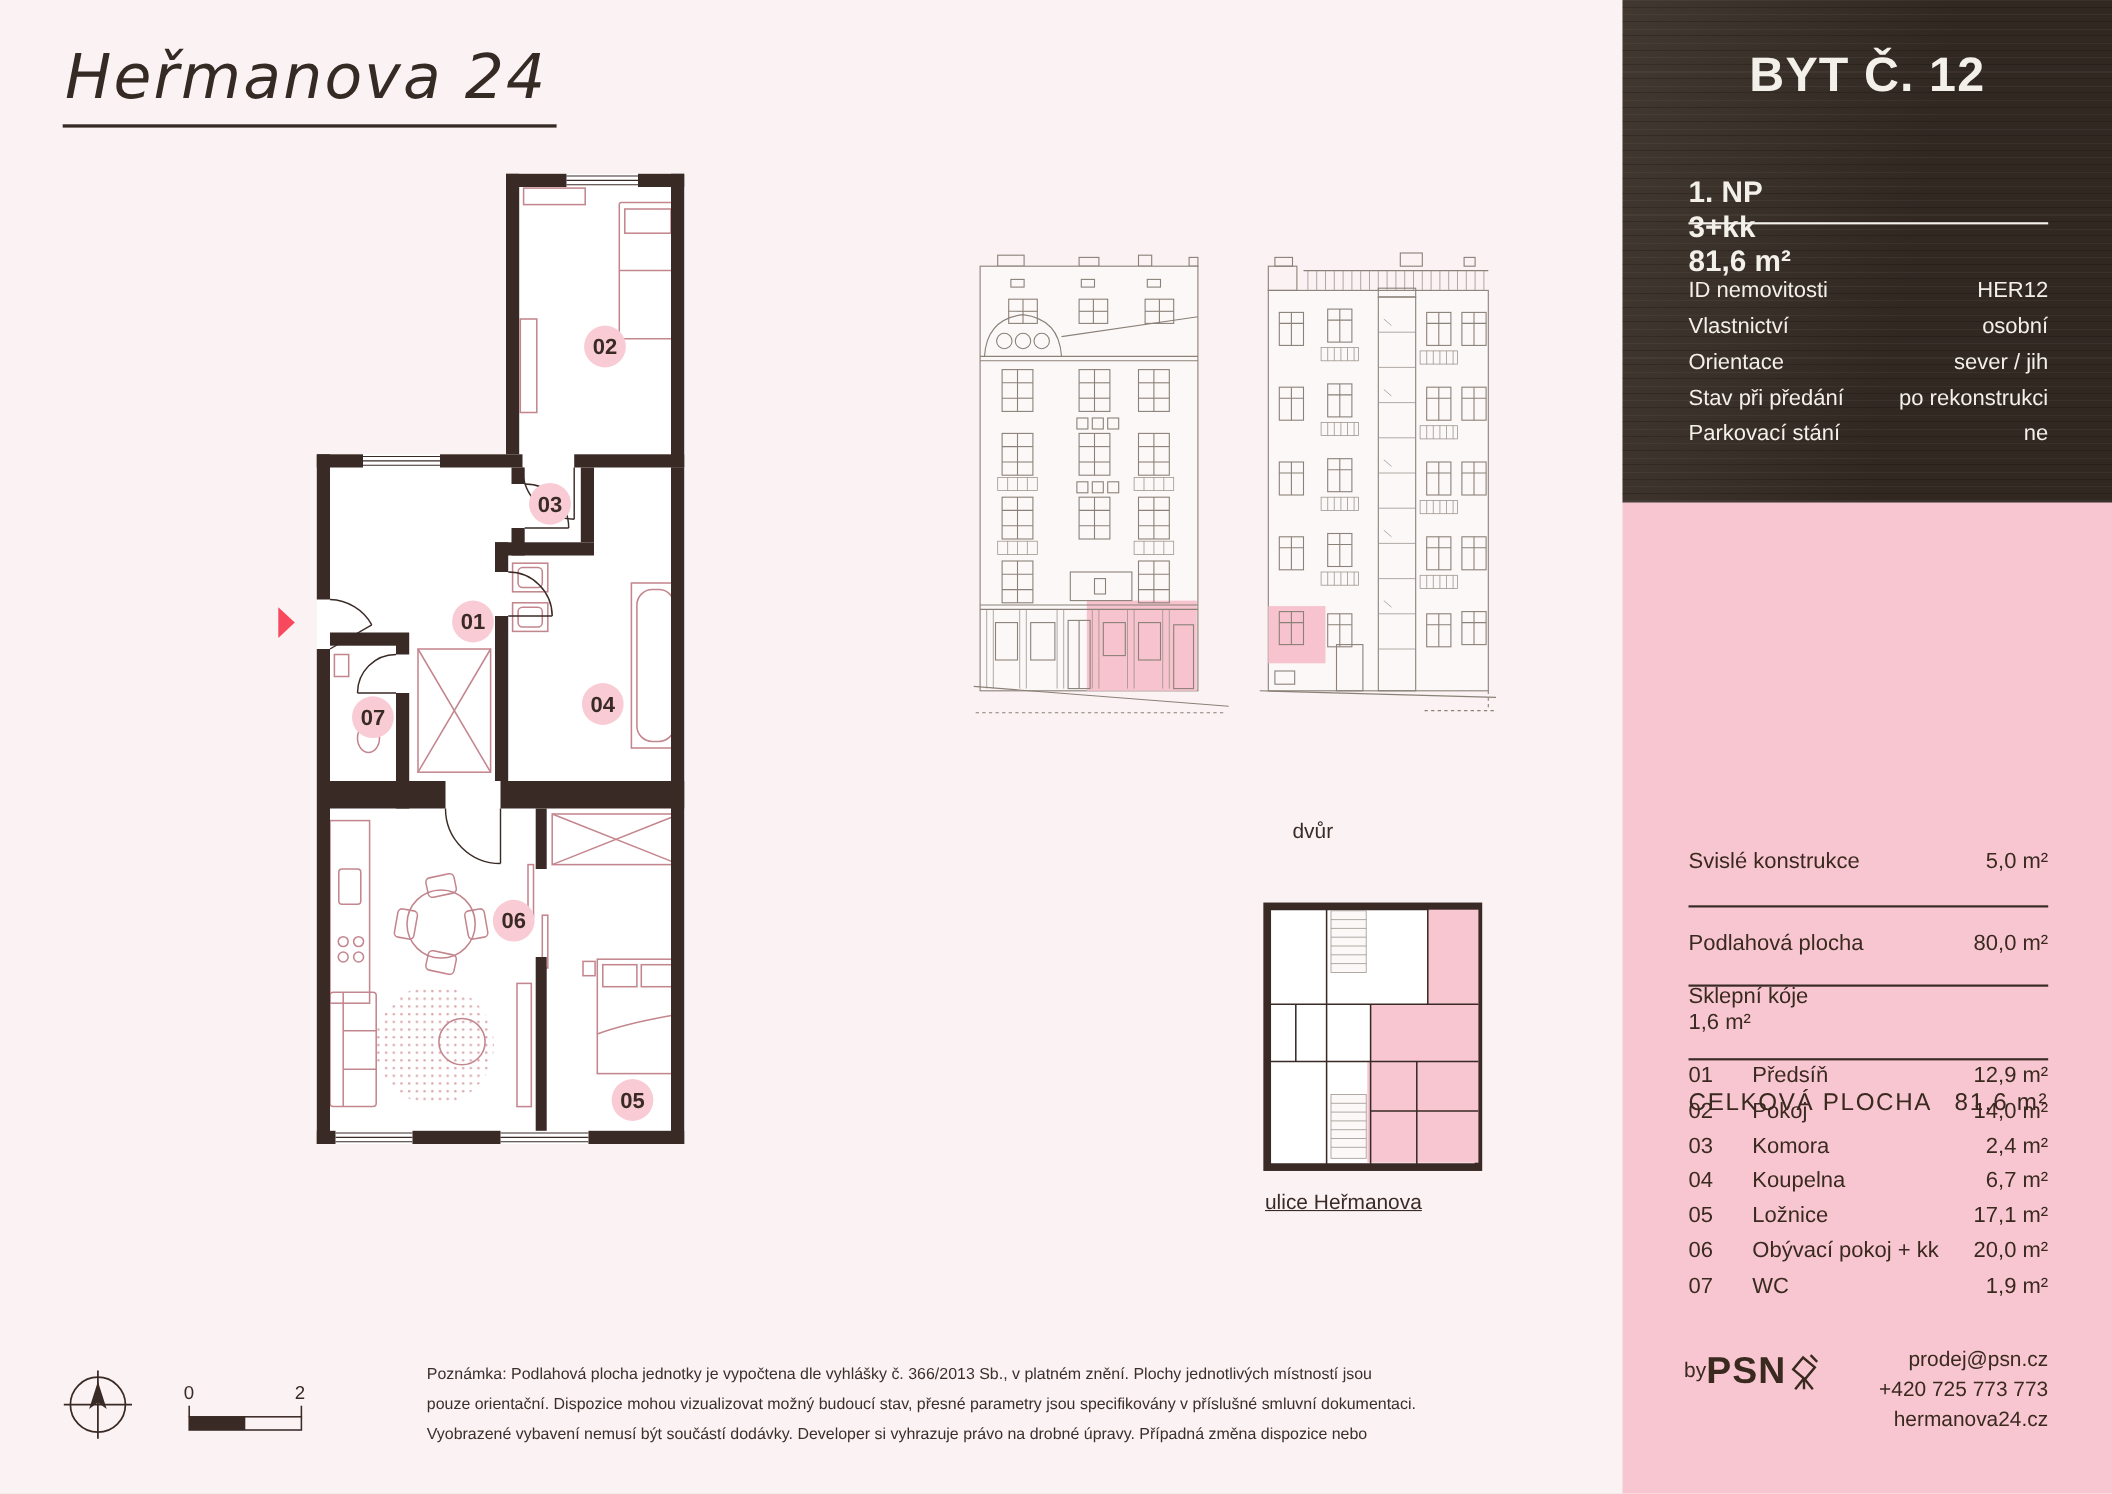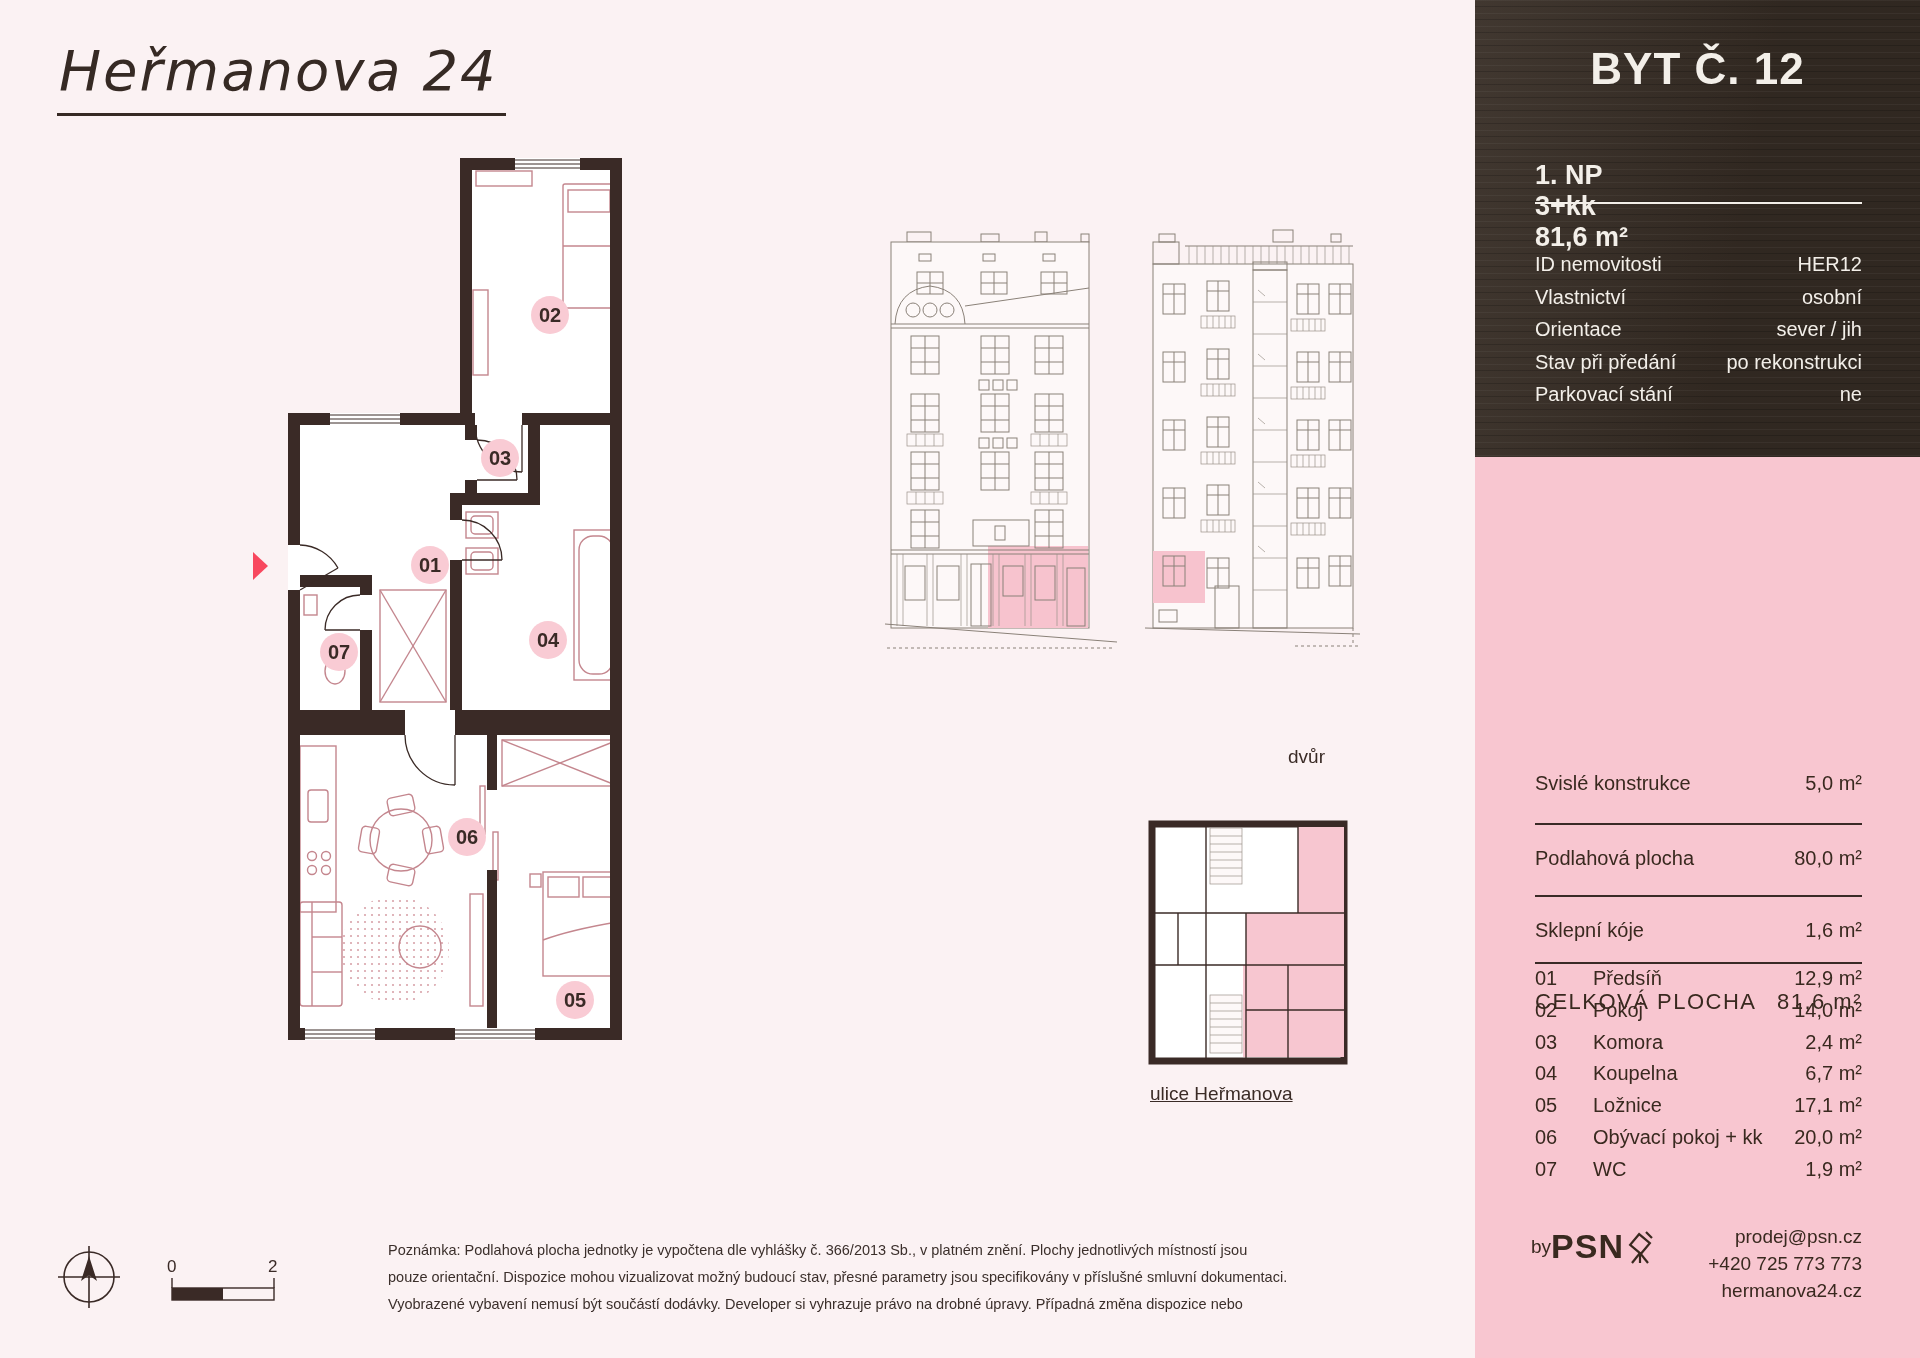--- a/index.html
+++ b/index.html
@@ -25,31 +25,31 @@
   #room-rows{top:506px;font-size:20px;line-height:31.8px;}
   .prow{display:flex;}
   .rnum{width:58px;}
   .rname{flex:1;}
   .rval{text-align:right;}
   .trow{font-size:20px;}
   #svisle-row{top:315px;}
   #divider1{top:366px;}
   #podlahova-row{top:390px;}
   #divider2{top:438px;}
-  #sklepni-row{top:462px;}
+  #sklepni-row{top:438px;flex-direction:column;}
   #divider3{top:505px;}
   #celkova-row{top:532px;font-size:22px;letter-spacing:1.5px;}
   .divider{border-top:2px solid #3a2a26;height:0;}
   #psn-block{left:56px;top:770px;display:flex;align-items:center;}
   #psn-by{font-size:19px;}
   #psn-word{font-size:34px;font-weight:800;letter-spacing:1px;}
   #contacts{top:766px;text-align:right;font-size:19px;line-height:27px;}
   
   #note{left:388px;top:1237px;font-size:14.5px;line-height:27px;color:#3b2f2b;white-space:nowrap;}
-  #label-dvur{left:1175px;top:746px;width:150px;text-align:right;font-size:19px;}
+  #label-dvur{left:1175px;top:746px;width:150px;text-align:left;font-size:19px;}
   #label-ulice{left:1150px;top:1083px;width:200px;text-align:left;font-size:19px;text-decoration:underline;}
   
   svg{display:block;}
   .wall{fill:#3a2a26;}
   .furn{stroke:#c4868e;stroke-width:1.4;fill:none;}
   .door{stroke:#3a2a26;stroke-width:1.3;fill:none;}
   .winln{stroke:#3a2a26;stroke-width:1;}
   .elev{stroke:#8a8178;stroke-width:1;fill:none;}
   .elevthin{stroke:#9a928a;stroke-width:0.7;fill:none;}
   .kwall{stroke:#3a2a26;stroke-width:1.4;fill:none;}

